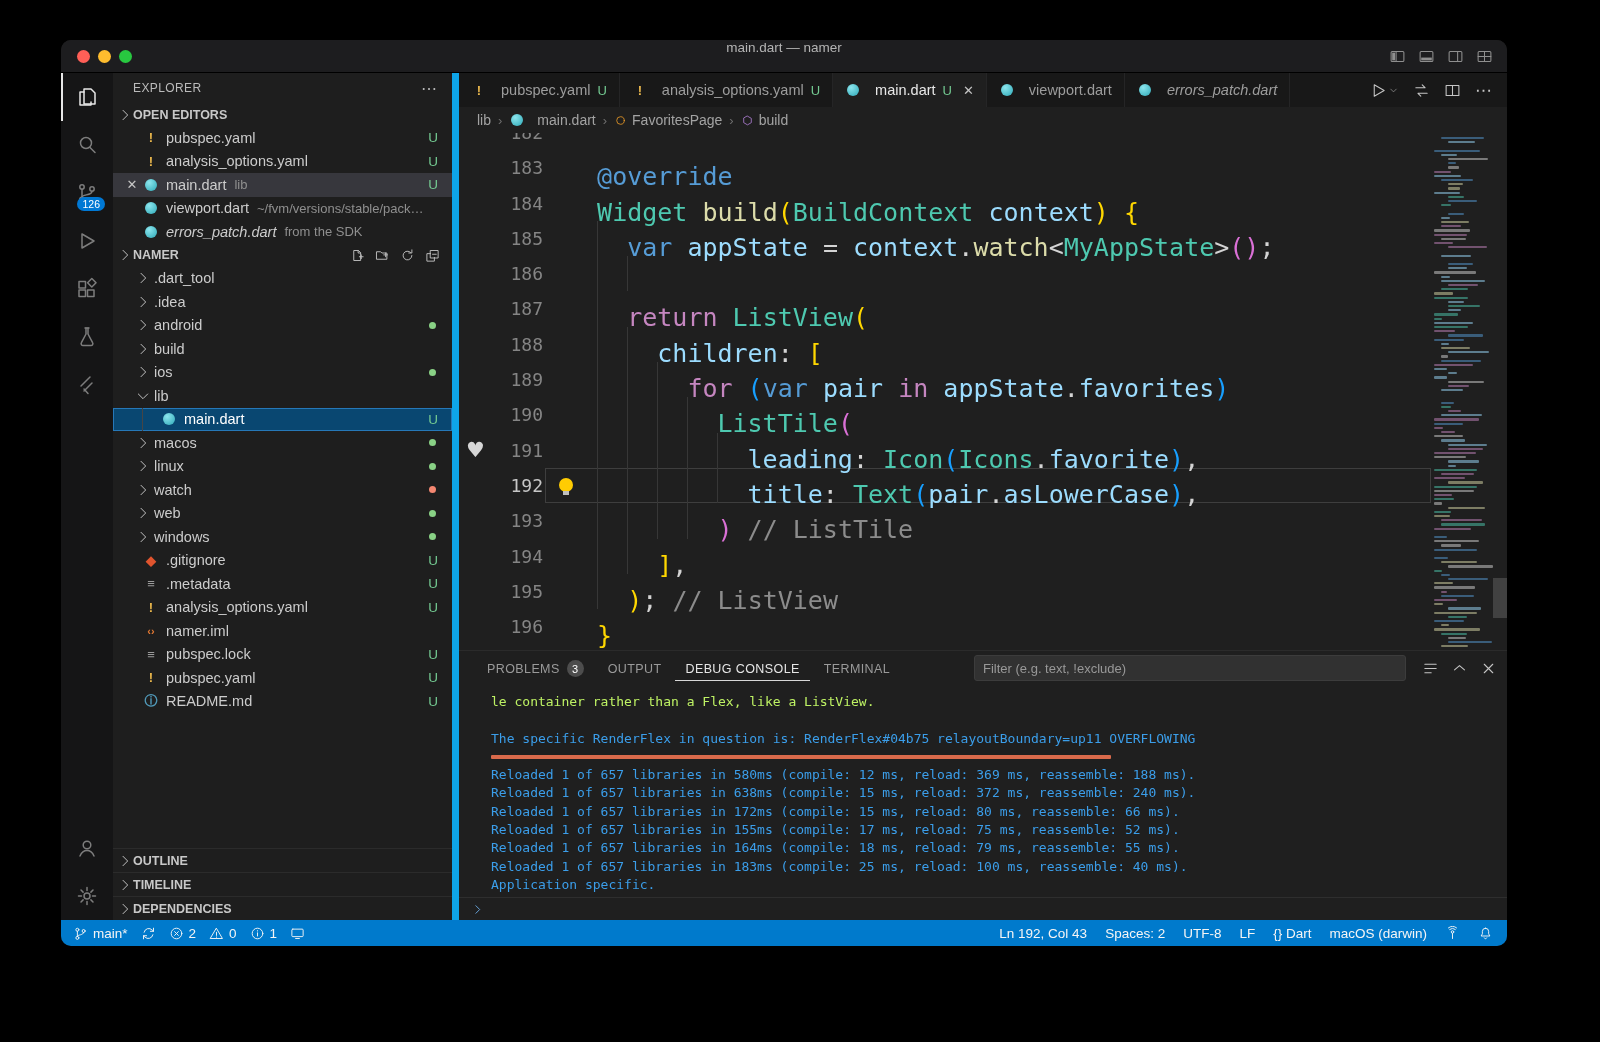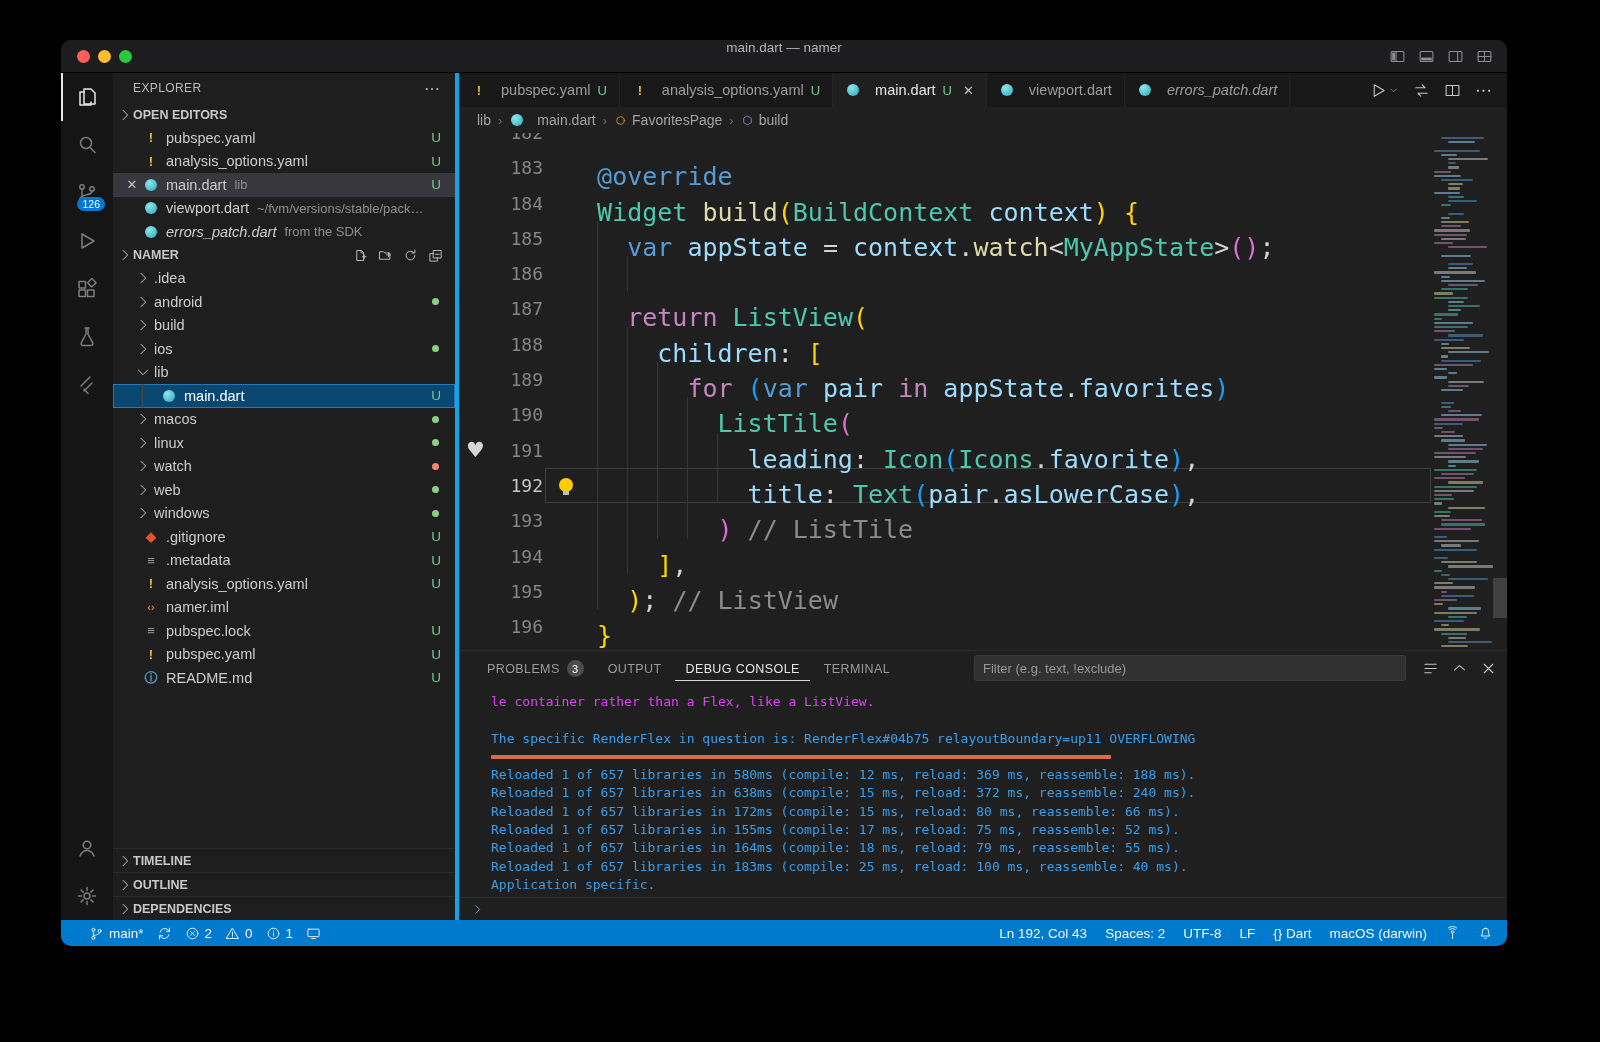--- a/index.html
+++ b/index.html
@@ -15,21 +15,21 @@
 .tb-icons .icn{width:17px;height:17px}
 
 .main{flex:1;display:flex;min-height:0}
 .activitybar{width:52px;background:#151516;display:flex;flex-direction:column;align-items:stretch;flex:0 0 52px}
 .ab-item{height:48px;display:flex;align-items:center;justify-content:center;color:#7d7d7d;position:relative;border-left:2px solid transparent;border-right:2px solid transparent}
 .ab-item.active{color:#e7e7e7;border-left:2px solid #e7e7e7}
 .ab-item .icn{width:24px;height:24px}
 .ab-badge{position:absolute;right:6px;bottom:6px;background:#0078d4;color:#fff;font-size:10.5px;line-height:1;padding:2px 5px;border-radius:9px}
 .ab-bottom{margin-top:auto}
 
-.sidebar{width:346px;background:#1e1e1e;border-right:4px solid #0ea5e9;flex:0 0 346px;position:relative;font-size:14.5px;color:#cccccc}
+.sidebar{width:346px;background:#1e1e1e;border-right:7px solid #0ea5e9;flex:0 0 346px;position:relative;font-size:14.5px;color:#cccccc}
 .sb-header{height:30px;display:flex;align-items:center;padding:0 14px 0 20px;font-size:12px;letter-spacing:.4px;color:#bbbbbb}
 .sb-header .more{margin-left:auto;color:#b5b5b5;font-size:16px;letter-spacing:1px}
 .sec-head{height:23px;display:flex;align-items:center;font-weight:bold;font-size:12.5px;color:#c8c8c8;padding-left:4px}
 .sec-head .chev{width:16px;height:16px;color:#c0c0c0}
 .sec-head.collapsible{border-top:1px solid #2b2b2b}
 .sec-actions{margin-left:auto;display:flex;gap:10px;padding-right:12px;color:#c0c0c0}
 .sec-actions .icn{width:15px;height:15px}
 .oe-row,.tree-row{height:23.5px;display:flex;align-items:center;white-space:nowrap}
 .oe-row{padding-left:8px}
 .oe-row .closecol{width:22px;text-align:center;color:#c5c5c5;font-size:13px}
@@ -93,21 +93,21 @@
 .panel-icons{display:flex;align-items:center;gap:12px;color:#c5c5c5;padding-left:12px}
 .panel-icons .icn{width:17px;height:17px}
 .panel-body{flex:1;padding:8px 0 0 32px;font-family:"DejaVu Sans Mono",monospace;font-size:13px;overflow:hidden}
 .con-line{height:18.3px;line-height:18.3px;white-space:pre}
 .con-rule{height:18.3px;display:flex;align-items:center}
 .con-rule div{width:620px;height:3.5px;border-radius:1px}
 .prompt-row{height:23px;flex:0 0 23px;border-top:1px solid #2e2e2e;display:flex;align-items:center;padding-left:12px;color:#75beff}
 .prompt-row .icn{width:13px;height:13px}
 
 .statusbar{height:26px;flex:0 0 26px;background:#007acc;color:#f5f5f5;display:flex;align-items:center;font-size:13.5px}
-.sb-left{display:flex;align-items:flex-start;gap:13px;padding-left:28px}
+.sb-left{display:flex;align-items:flex-start;gap:13px;padding-left:12px}
 .sb-right{margin-left:auto;display:flex;align-items:center;gap:18px;padding-right:14px}
 .sb-item{display:flex;align-items:center;gap:5px}
 .sb-item .icn{width:15px;height:15px}
 
 .icn{display:inline-flex}
 .icn svg{width:100%;height:100%;fill:none;stroke:currentColor;stroke-width:1.5;stroke-linecap:round;stroke-linejoin:round}
 .sym-class{color:#ee9d28}.sym-method{color:#b180d7}
 </style>
 </head>
 <body>
@@ -313,20 +313,28 @@
             </span>
           </span>
       </div>
       <div id="tree-rows">
           <div class="tree-row">
             <span class="icn chev">
               <svg viewBox="0 0 24 24">
                 <path d="M9 5l7 7-7 7"></path>
               </svg>
             </span>
+            <span class="lbl">.dart_tool</span>
+          </div>
+          <div class="tree-row">
+            <span class="icn chev">
+              <svg viewBox="0 0 24 24">
+                <path d="M9 5l7 7-7 7"></path>
+              </svg>
+            </span>
             <span class="lbl">.idea</span>
           </div>
           <div class="tree-row">
             <span class="icn chev">
               <svg viewBox="0 0 24 24">
                 <path d="M9 5l7 7-7 7"></path>
               </svg>
             </span>
             <span class="lbl">android</span>
             <span class="dot" style="background: rgb(137, 209, 133);"></span>
@@ -441,29 +449,29 @@
             <span class="badge-u">U</span>
           </div>
         </div>
       <div class="sb-bottom" id="sb-bottom">
           <div class="sec-head collapsible">
             <span class="icn chev">
               <svg viewBox="0 0 24 24">
                 <path d="M9 5l7 7-7 7"></path>
               </svg>
             </span>
+            <span>OUTLINE</span>
+          </div>
+          <div class="sec-head collapsible">
+            <span class="icn chev">
+              <svg viewBox="0 0 24 24">
+                <path d="M9 5l7 7-7 7"></path>
+              </svg>
+            </span>
             <span>TIMELINE</span>
-          </div>
-          <div class="sec-head collapsible">
-            <span class="icn chev">
-              <svg viewBox="0 0 24 24">
-                <path d="M9 5l7 7-7 7"></path>
-              </svg>
-            </span>
-            <span>OUTLINE</span>
           </div>
           <div class="sec-head collapsible">
             <span class="icn chev">
               <svg viewBox="0 0 24 24">
                 <path d="M9 5l7 7-7 7"></path>
               </svg>
             </span>
             <span>DEPENDENCIES</span>
           </div>
         </div>
@@ -716,21 +724,21 @@
                 </svg>
               </span>
               <span class="icn">
                 <svg viewBox="0 0 24 24">
                   <path d="M6 6l12 12M18 6L6 18"></path>
                 </svg>
               </span>
             </span>
           </div>
         <div class="panel-body" id="panel-body">
-            <div class="con-line" style="color: #d946ef;">le container rather than a Flex, like a ListView.</div>
+            <div class="con-line" style="color: #bef264;">le container rather than a Flex, like a ListView.</div>
             <div class="con-line" style="color: rgb(59, 158, 234);">&nbsp;</div>
             <div class="con-line" style="color: rgb(59, 158, 234);">The specific RenderFlex in question is: RenderFlex#04b75 relayoutBoundary=up11 OVERFLOWING</div>
             <div class="con-rule">
               <div style="background: rgb(217, 106, 75);"></div>
             </div>
             <div class="con-line" style="color: rgb(59, 158, 234);">Reloaded 1 of 657 libraries in 580ms (compile: 12 ms, reload: 369 ms, reassemble: 188 ms).</div>
             <div class="con-line" style="color: rgb(59, 158, 234);">Reloaded 1 of 657 libraries in 638ms (compile: 15 ms, reload: 372 ms, reassemble: 240 ms).</div>
             <div class="con-line" style="color: rgb(59, 158, 234);">Reloaded 1 of 657 libraries in 172ms (compile: 15 ms, reload: 80 ms, reassemble: 66 ms).</div>
             <div class="con-line" style="color: rgb(59, 158, 234);">Reloaded 1 of 657 libraries in 155ms (compile: 17 ms, reload: 75 ms, reassemble: 52 ms).</div>
             <div class="con-line" style="color: rgb(59, 158, 234);">Reloaded 1 of 657 libraries in 164ms (compile: 18 ms, reload: 79 ms, reassemble: 55 ms).</div>

